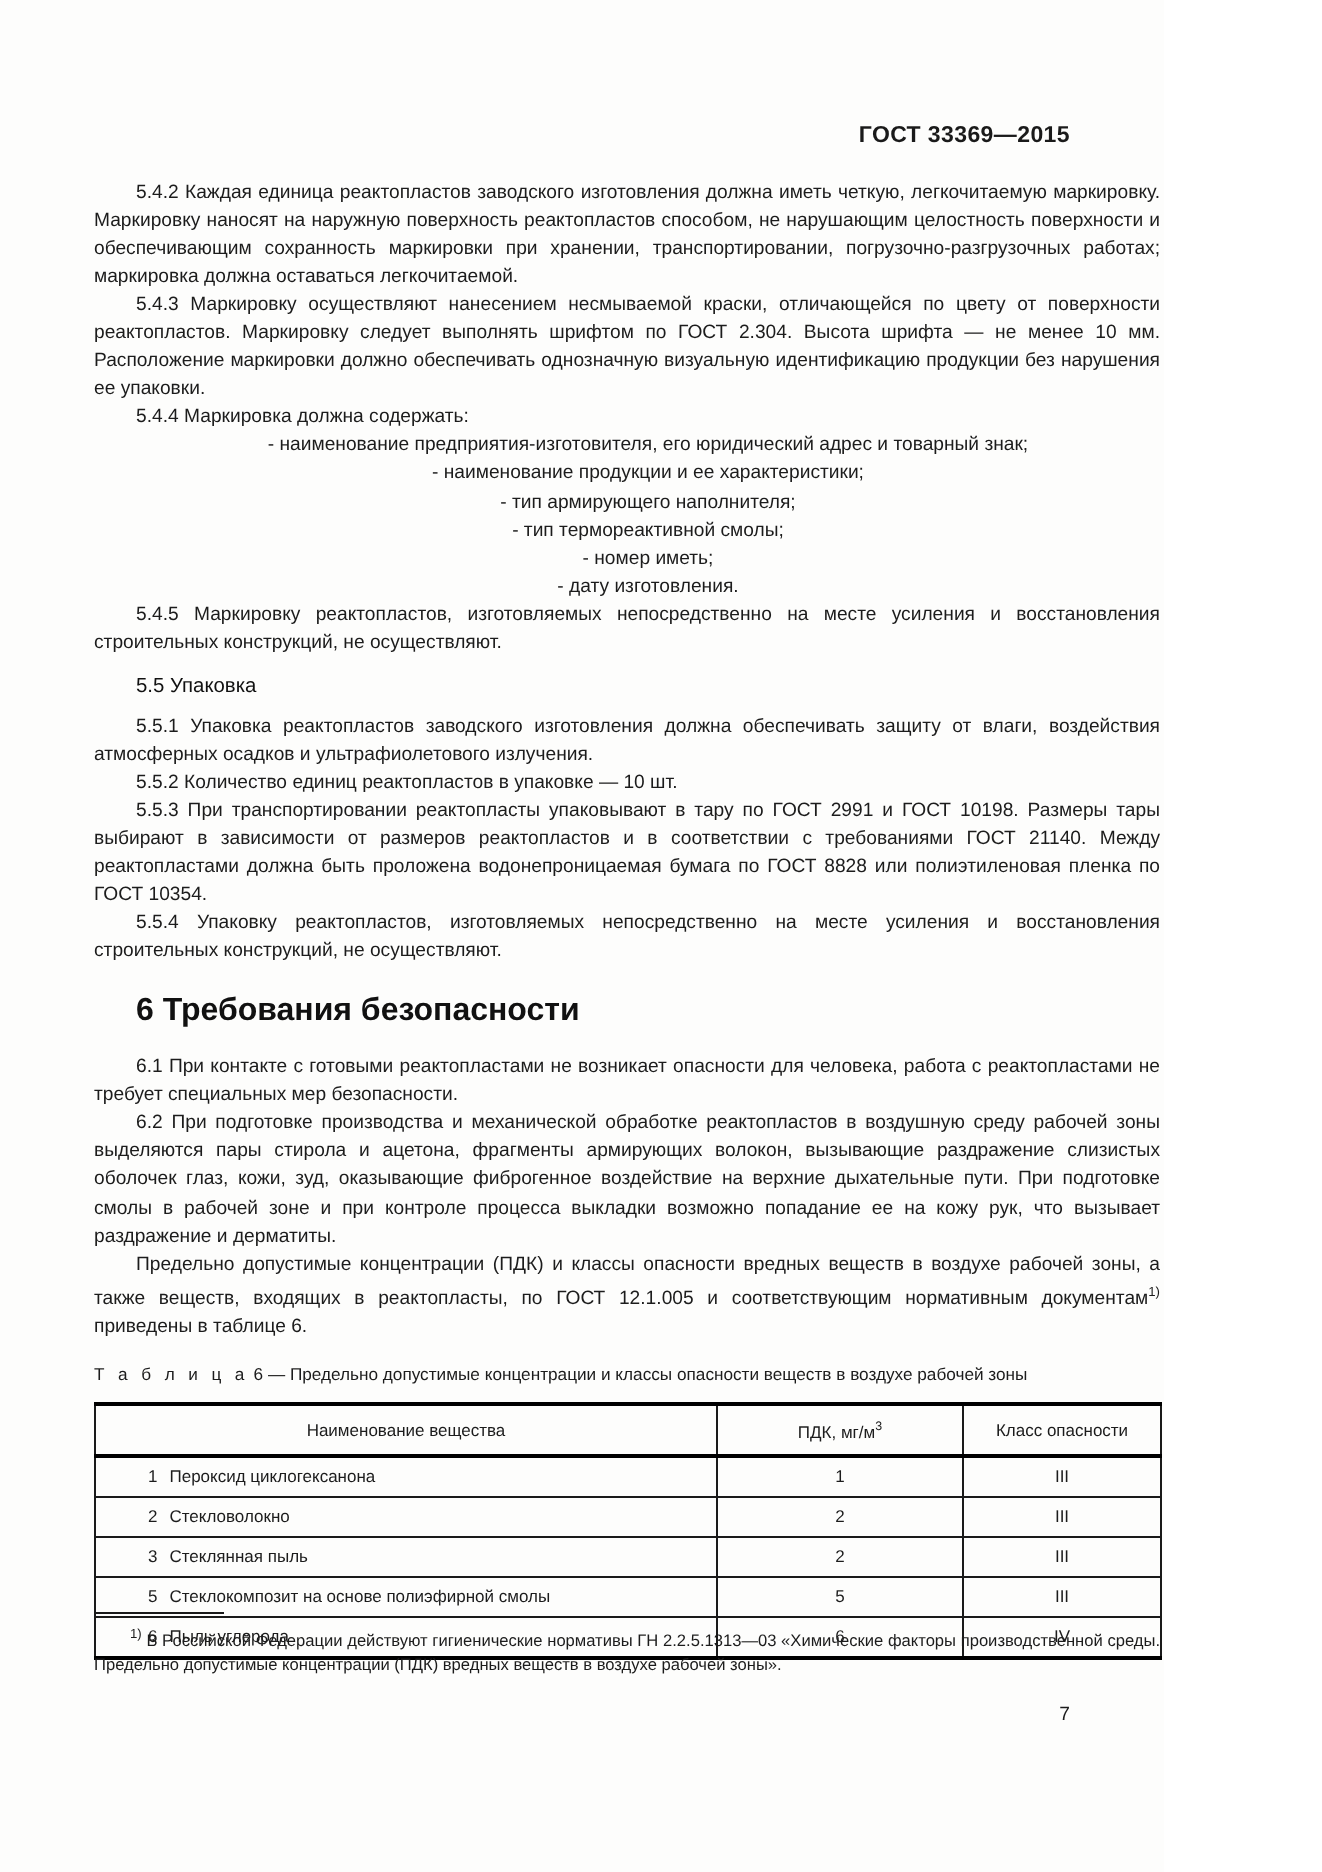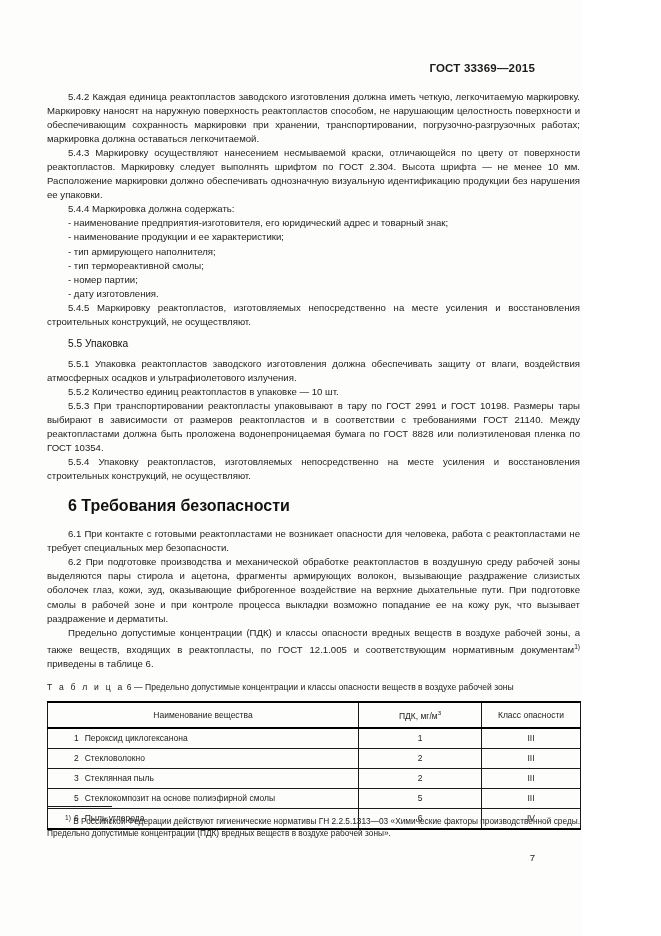--- a/index.html
+++ b/index.html
@@ -47,20 +47,21 @@
     text-indent: 21px;
     color: #1c1c1c;
     hyphens: manual;
   }
   p.bullet {
     margin: 0;
     font-size: 9.6px;
     line-height: 14.05px;
     text-indent: 21px;
     color: #1c1c1c;
+    text-align: center;
   }
   h3.heading {
     margin: 0;
     font-size: 10.2px;
     font-weight: normal;
     text-indent: 21px;
     line-height: 14.05px;
     color: #111;
   }
   h2.heading-major {
@@ -165,21 +166,21 @@
   <div class="content">
 
     <p class="para">5.4.2  Каждая единица реактопластов заводского изготовления должна иметь четкую, легкочитаемую маркировку. Маркировку наносят на наружную поверхность реактопластов способом, не нарушающим целостность поверхности и обеспечивающим сохранность маркировки при хранении, транспортировании, погрузочно-разгрузочных работах; маркировка должна оставаться легкочитаемой.</p>
     <p class="para">5.4.3  Маркировку осуществляют нанесением несмываемой краски, отличающейся по цвету от поверхности реактопластов. Маркировку следует выполнять шрифтом по ГОСТ 2.304. Высота шрифта — не менее 10 мм. Расположение маркировки должно обеспечивать однозначную визуальную идентификацию продукции без нарушения ее упаковки.</p>
     <p class="para">5.4.4  Маркировка должна содержать:</p>
 
     <p class="bullet">- наименование предприятия-изготовителя, его юридический адрес и товарный знак;</p>
     <p class="bullet">- наименование продукции и ее характеристики;</p>
     <p class="bullet">- тип армирующего наполнителя;</p>
     <p class="bullet">- тип термореактивной смолы;</p>
-    <p class="bullet">- номер партии;</p>
+    <p class="bullet">- номер иметь;</p>
     <p class="bullet">- дату изготовления.</p>
 
     <p class="para">5.4.5 Маркировку реактопластов, изготовляемых непосредственно на месте усиления и восстановления строительных конструкций, не осуществляют.</p>
 
     <div class="sp-8"></div>
     <h3 class="heading">5.5  Упаковка</h3>
     <div class="sp-6"></div>
 
     <p class="para">5.5.1  Упаковка реактопластов заводского изготовления должна обеспечивать защиту от влаги, воздействия атмосферных осадков и ультрафиолетового излучения.</p>
     <p class="para">5.5.2  Количество единиц реактопластов в упаковке — 10 шт.</p>

